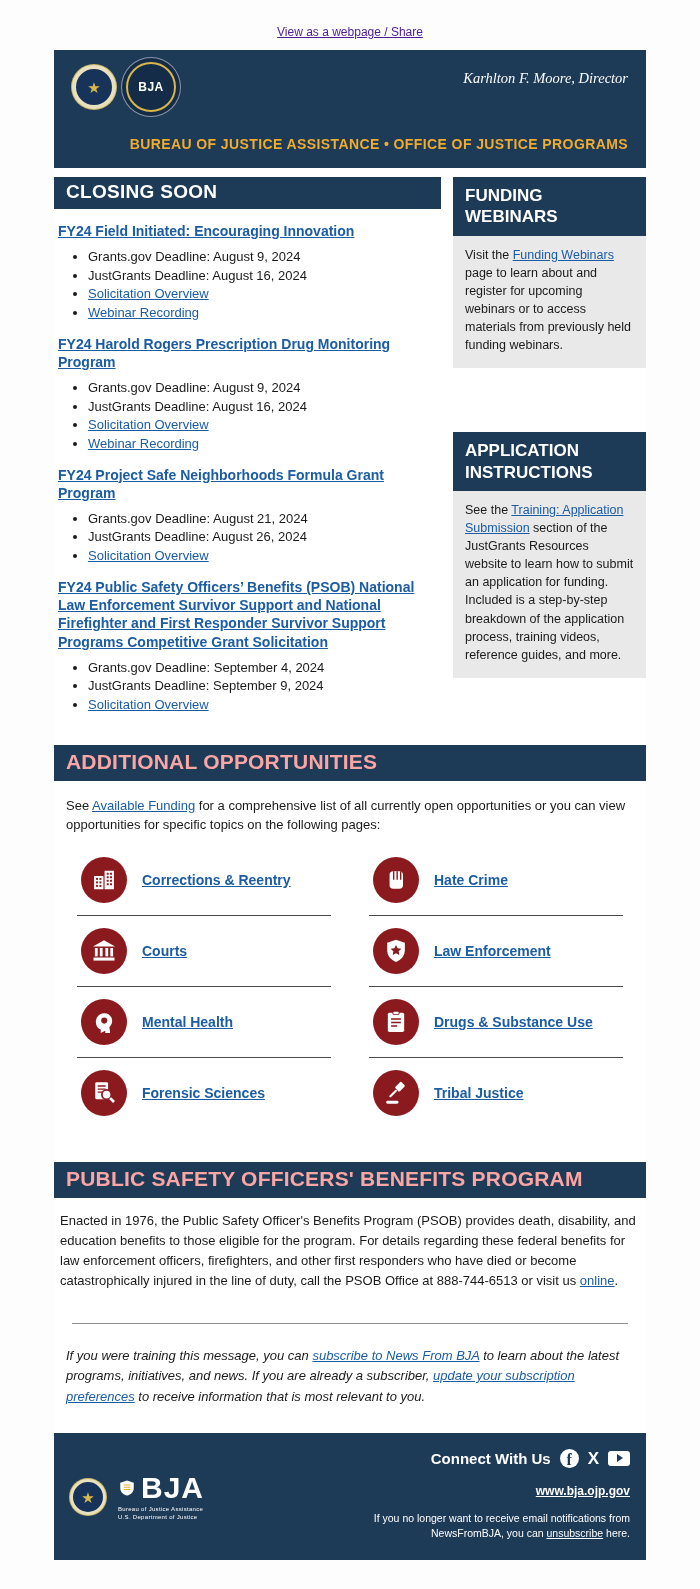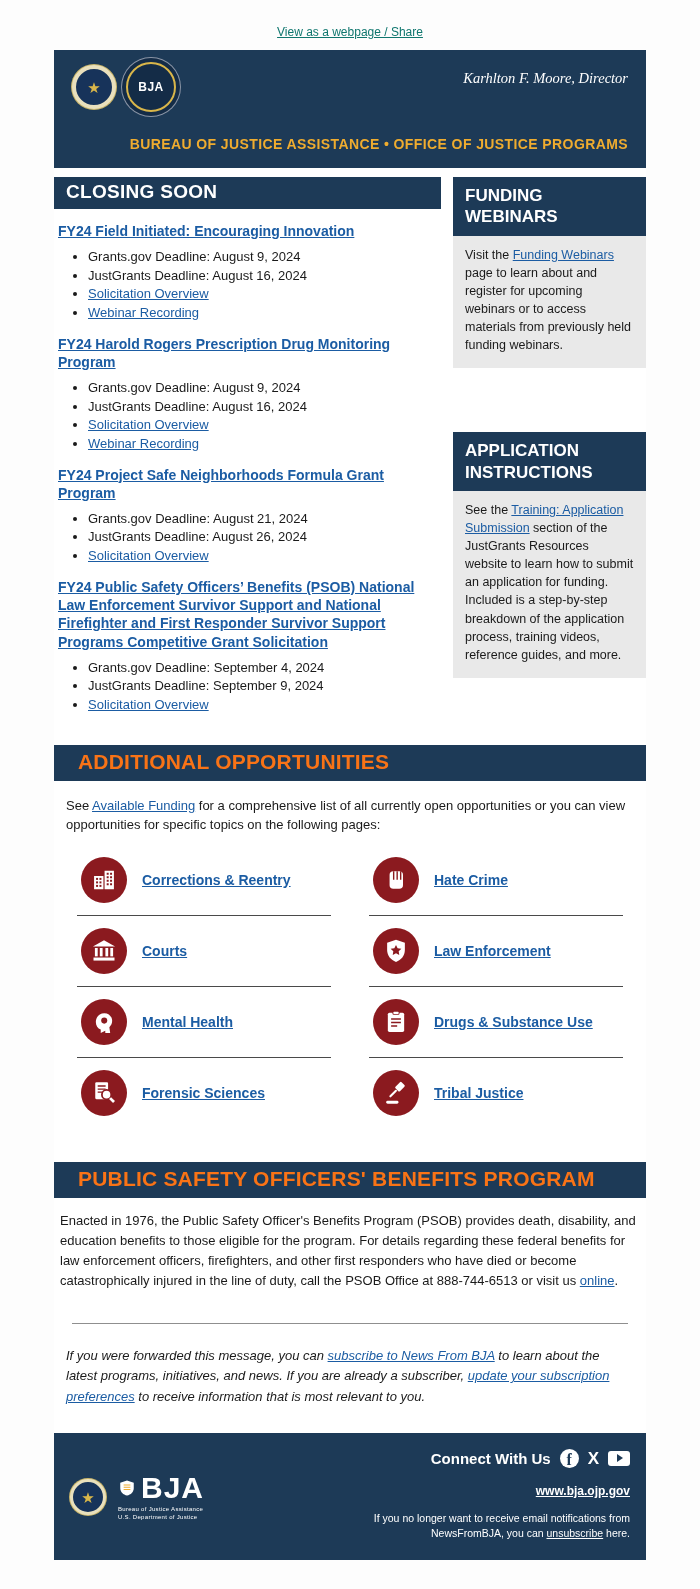--- a/index.html
+++ b/index.html
@@ -9,21 +9,21 @@
     font-family:"Liberation Sans", sans-serif;
     color:#1a1a1a;
     -webkit-font-smoothing:antialiased;
   }
   a { color:#1b5ca3; text-decoration:underline; cursor:pointer; }
 
   .page { width:700px; min-height:1589px; display:flex; flex-direction:column; }
 
   
   .top-link-wrap { text-align:center; padding:22px 0 10px; }
-  .top-link { color:#0f766e; font-size:12px; }
+  .top-link { color:#4c1d95; font-size:12px; }
 
   
   .email { width:592px; margin:0 auto; background:#fff; }
 
   
   .header { background:#1d3a57; padding:12px 18px 16px; }
   .header-top { display:flex; justify-content:space-between; align-items:flex-start; min-height:66px; }
   .seals { display:flex; align-items:center; }
   .doj-seal {
     width:44px; height:44px; border-radius:50%;
@@ -72,22 +72,22 @@
     background:#1d3a57; color:#fff; font-weight:bold; font-size:17px;
     padding:8px 12px; line-height:1.25;
   }
   .side-body {
     background:#e9e9e9; padding:10px 12px 14px; font-size:12.5px; line-height:1.45;
   }
   .side-box.gap { margin-top:64px; }
 
   
   .section-title {
-    background:#1d3a57; color:#f97316; font-weight:bold; font-size:21px;
-    padding:5px 24px 7px; margin-top:18px; letter-spacing:.2px;
+    background:#1d3a57; color:#fca5a5; font-weight:bold; font-size:21px;
+    padding:5px 12px 7px; margin-top:18px; letter-spacing:.2px;
   }
   .intro { font-size:13px; line-height:1.5; padding:15px 12px 4px; }
 
   
   .topics {
     display:grid; grid-template-columns:1fr 1fr; column-gap:38px;
     padding:6px 23px 16px;
   }
   .topic-cell {
     display:flex; align-items:center; gap:15px;
@@ -314,21 +314,21 @@
       </div>
 
     <div class="section-title">PUBLIC SAFETY OFFICERS' BENEFITS PROGRAM</div>
     <div class="psob-body">
       <span>Enacted in 1976, the Public Safety Officer's Benefits Program (PSOB) provides death, disability, and education benefits to those eligible for the program. For details regarding these federal benefits for law enforcement officers, firefighters, and other first responders who have died or become catastrophically injured in the line of duty, call the PSOB Office at 888-744-6513 or visit us </span><a href="#">online</a><span>.</span>
     </div>
 
     <div class="divider"></div>
 
     <div class="forward">
-      <span>If you were forwarded this message, you can </span><a href="#">subscribe to News From BJA</a><span> to learn about the latest programs, initiatives, and news. If you are already a subscriber, </span><a href="#">update your subscription preferences</a><span> to receive information that is most relevant to you.</span>
+      <span>If you were training this message, you can </span><a href="#">subscribe to News From BJA</a><span> to learn about the latest programs, initiatives, and news. If you are already a subscriber, </span><a href="#">update your subscription preferences</a><span> to receive information that is most relevant to you.</span>
     </div>
 
     <div class="footer">
       <div class="footer-left">
         <div class="doj-seal small">
           <span class="doj-star">★</span>
         </div>
         <div class="bja-block">
           <div class="bja-row">
             <span class="bja-shield">

